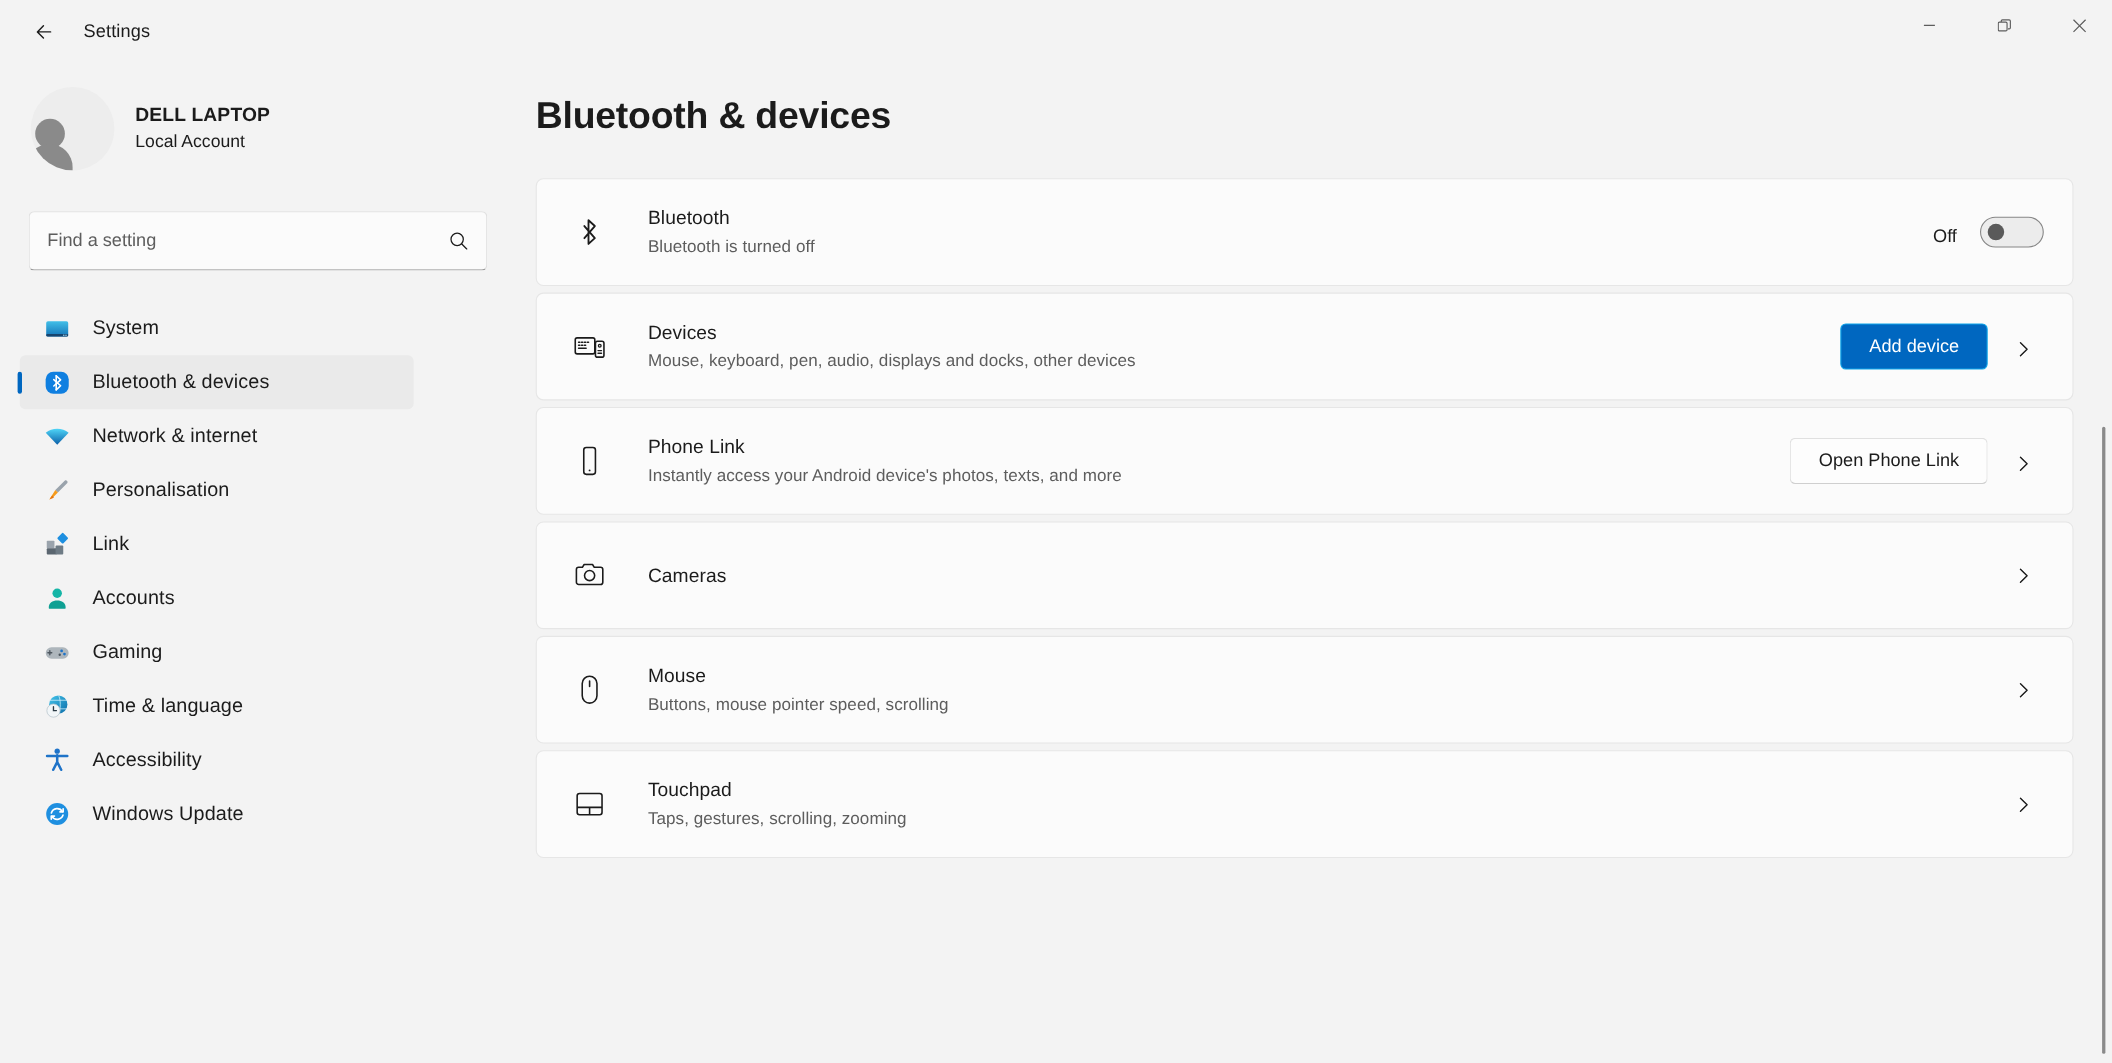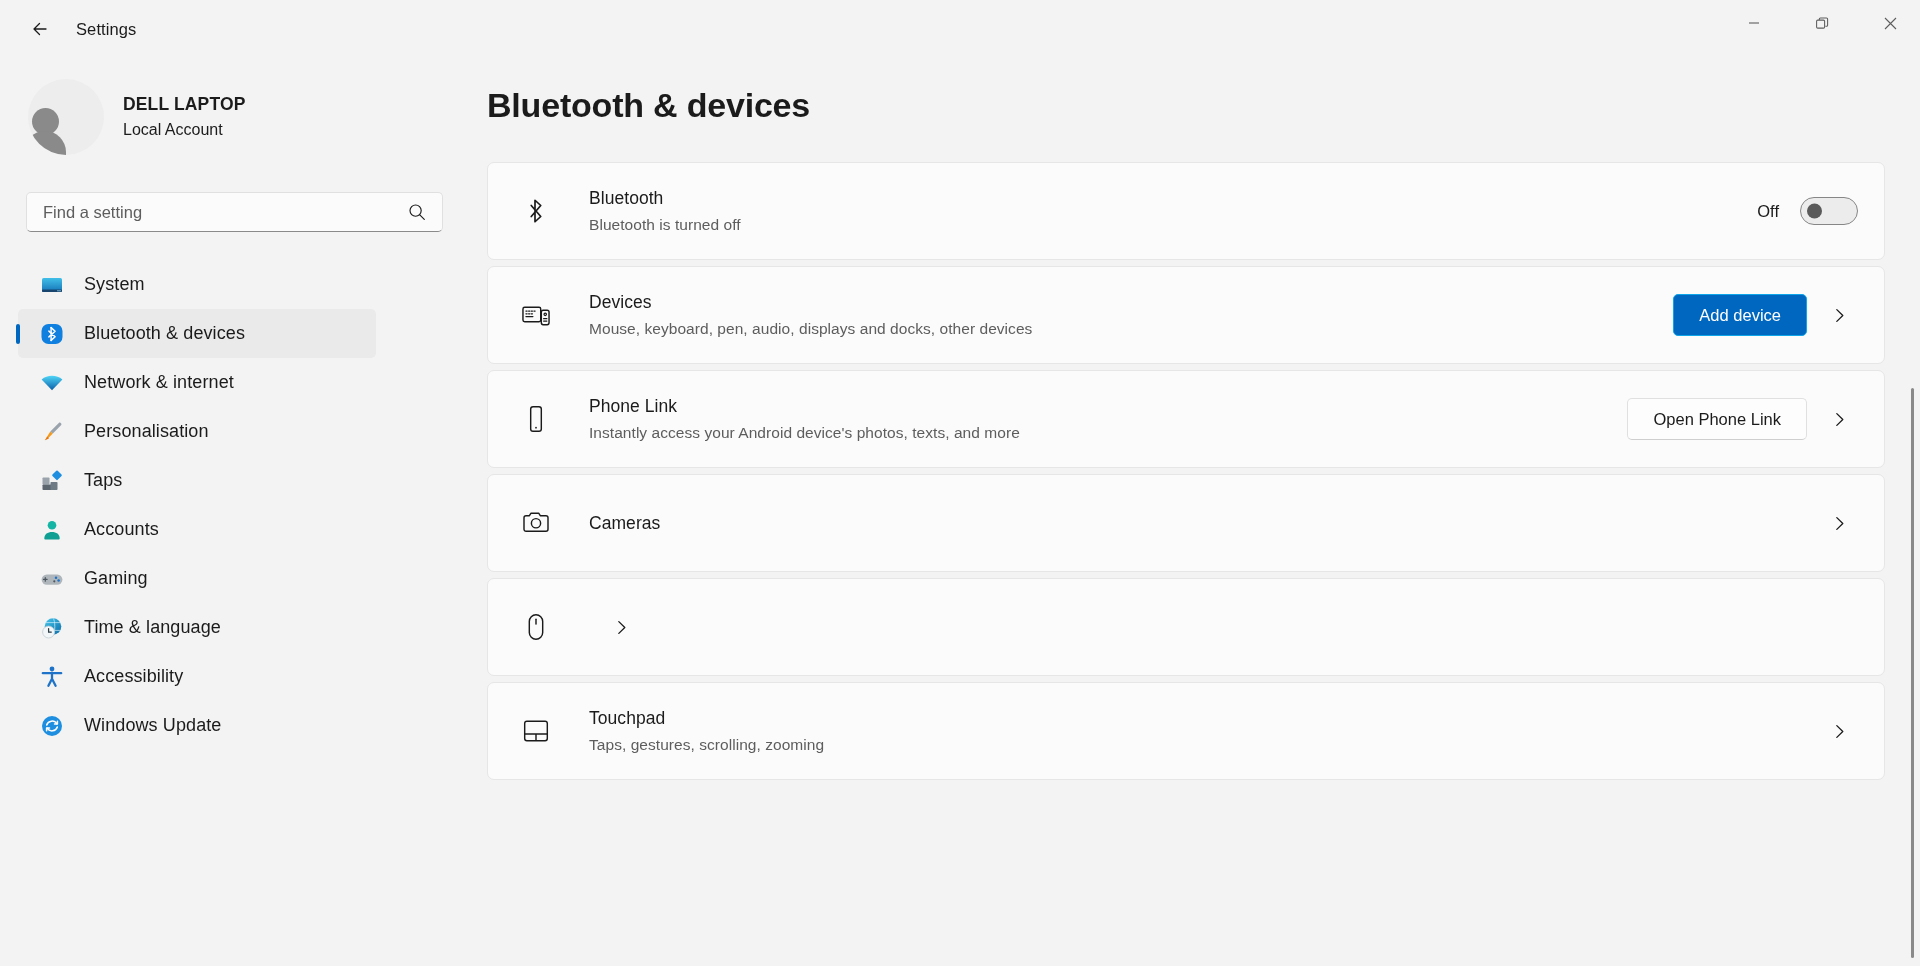--- a/index.html
+++ b/index.html
@@ -68,21 +68,21 @@
     border-radius: 21px 21px 0 0;
     background: #8A8A8A; left: -34.5px; top: 0px;
   }
   .account-text { margin-left: 19px; line-height: 1.32; }
   .account-name { font-size: 17.5px; font-weight: 700; letter-spacing: .15px; }
   .account-sub  { font-size: 16px; color: #1B1B1B; margin-top: 3px; }
 
   .searchbox {
     position: relative;
     margin: 37px 0 0 26px;
-    width: 417px; height: 40px;
+    width: 417px; height: 54px;
     background: #FBFBFB;
     border: 1px solid #E0E0E0;
     border-bottom: 1px solid #8A8A8A;
     border-radius: 5px;
     display: flex; align-items: center;
   }
   .searchbox input {
     flex: 1; border: none; outline: none; background: transparent;
     font-family: "Liberation Sans", sans-serif;
     font-size: 16.5px; color: #1B1B1B;
@@ -142,21 +142,21 @@
   .card.clickable { cursor: pointer; }
   .card-icon {
     width: 40px; height: 40px; flex: none;
     display: flex; align-items: center; justify-content: center;
     margin-right: 33px;
   }
   .card-text { flex: 1; line-height: 1.3; }
   .card-title { font-size: 17.5px; color: #1B1B1B; letter-spacing: .05px; }
   .card-sub { font-size: 15.5px; color: #5D5D5D; margin-top: 6px; letter-spacing: .05px; }
 
-  .card-right { display: flex; align-items: center; flex: none; }
+  .card-right { display: flex; align-items: flex-end; flex: none; }
 
   .toggle-label {
     font-size: 16.5px; color: #1B1B1B;
     margin-right: 21px;
   }
   .toggle {
     width: 58px; height: 28px;
     border-radius: 14px;
     background: #ECECEC;
     border: 1px solid #868686;
@@ -324,21 +324,21 @@
       </div>
       <div class="navitem">
         <span class="navicon">
           <svg width="24" height="24" viewBox="0 0 24 24">
       <rect x="2.5" y="8.5" width="7" height="7" rx=".8" fill="#9AA3AC"></rect>
       <rect x="2.5" y="15.5" width="9.2" height="5.5" rx=".8" fill="#5B6670"></rect>
       <rect x="10.5" y="13" width="7" height="8" rx=".8" fill="#6E7B85"></rect>
       <rect x="13.3" y="2.6" width="7.4" height="7.4" rx="1" transform="rotate(45 17 6.3)" fill="#1E8FE0"></rect>
     </svg>
         </span>
-        <span class="navlabel">Taps</span>
+        <span class="navlabel">Link</span>
       </div>
       <div class="navitem">
         <span class="navicon">
           <svg width="24" height="24" viewBox="0 0 24 24">
       <circle cx="12" cy="7.3" r="4.3" fill="#15B5A6"></circle>
       <path d="M4.3 20.4c0-4.2 3.4-6.4 7.7-6.4s7.7 2.2 7.7 6.4c0 .8-.6 1.1-1.3 1.1H5.6c-.7 0-1.3-.3-1.3-1.1z" fill="#0FA093"></path>
     </svg>
         </span>
         <span class="navlabel">Accounts</span>
       </div>
@@ -476,20 +476,24 @@
           </div>
         </div>
       </div>
       <div class="card clickable">
         <div class="card-icon">
           <svg width="30" height="30" viewBox="0 0 26 26" fill="none">
       <rect x="7.2" y="2.4" width="11.6" height="21.2" rx="5.8" stroke="#1B1B1B" stroke-width="1.25"></rect>
       <path d="M13 6.2v4.2" stroke="#1B1B1B" stroke-width="1.25" stroke-linecap="round"></path>
     </svg>
         </div>
+        <div class="card-text">
+          <div class="card-title">Mouse</div>
+          <div class="card-sub">Buttons, mouse pointer speed, scrolling</div>
+        </div>
         <div class="card-right">
           <div class="chev">
             <svg width="17" height="17" viewBox="0 0 17 17" fill="none">
       <path d="M5.8 2.6l6 5.9-6 5.9" stroke="#1B1B1B" stroke-width="1.3" stroke-linecap="round" stroke-linejoin="round"></path>
     </svg>
           </div>
         </div>
       </div>
       <div class="card clickable">
         <div class="card-icon">

